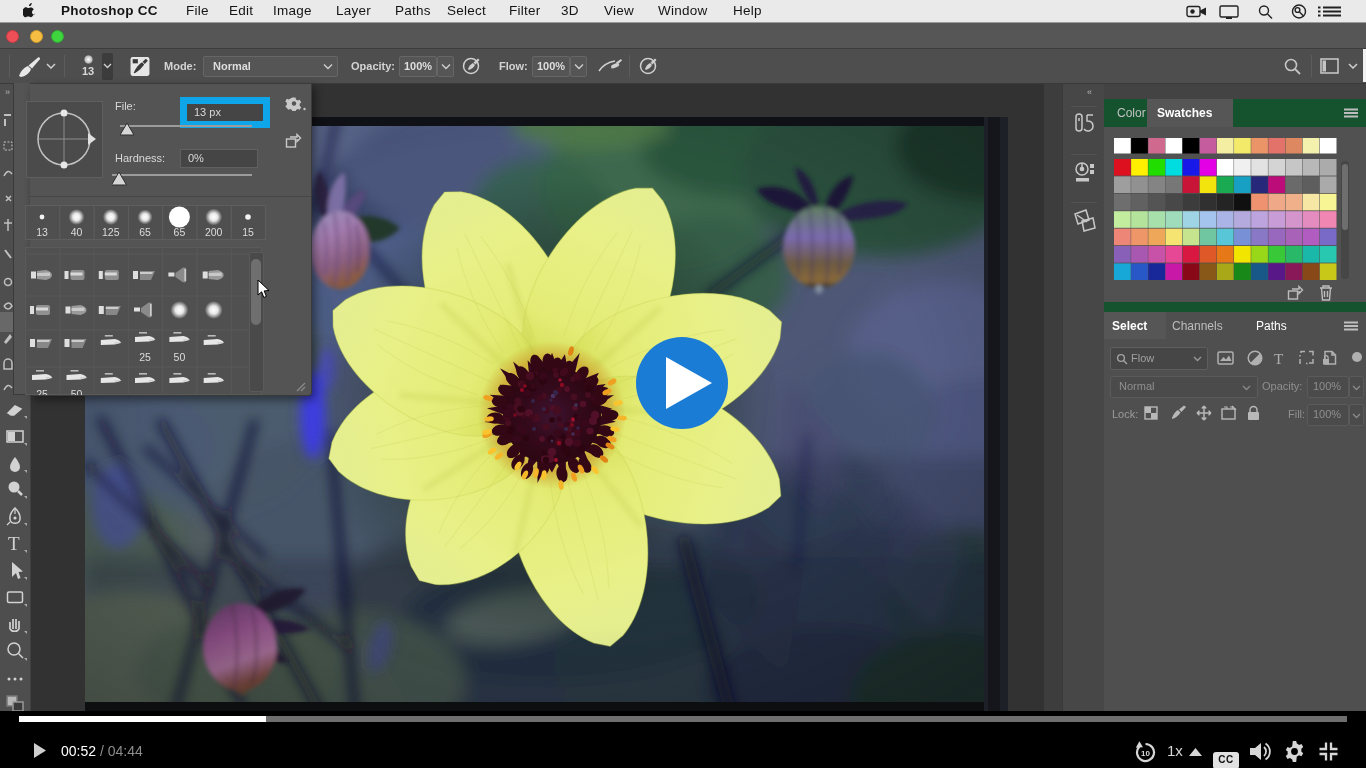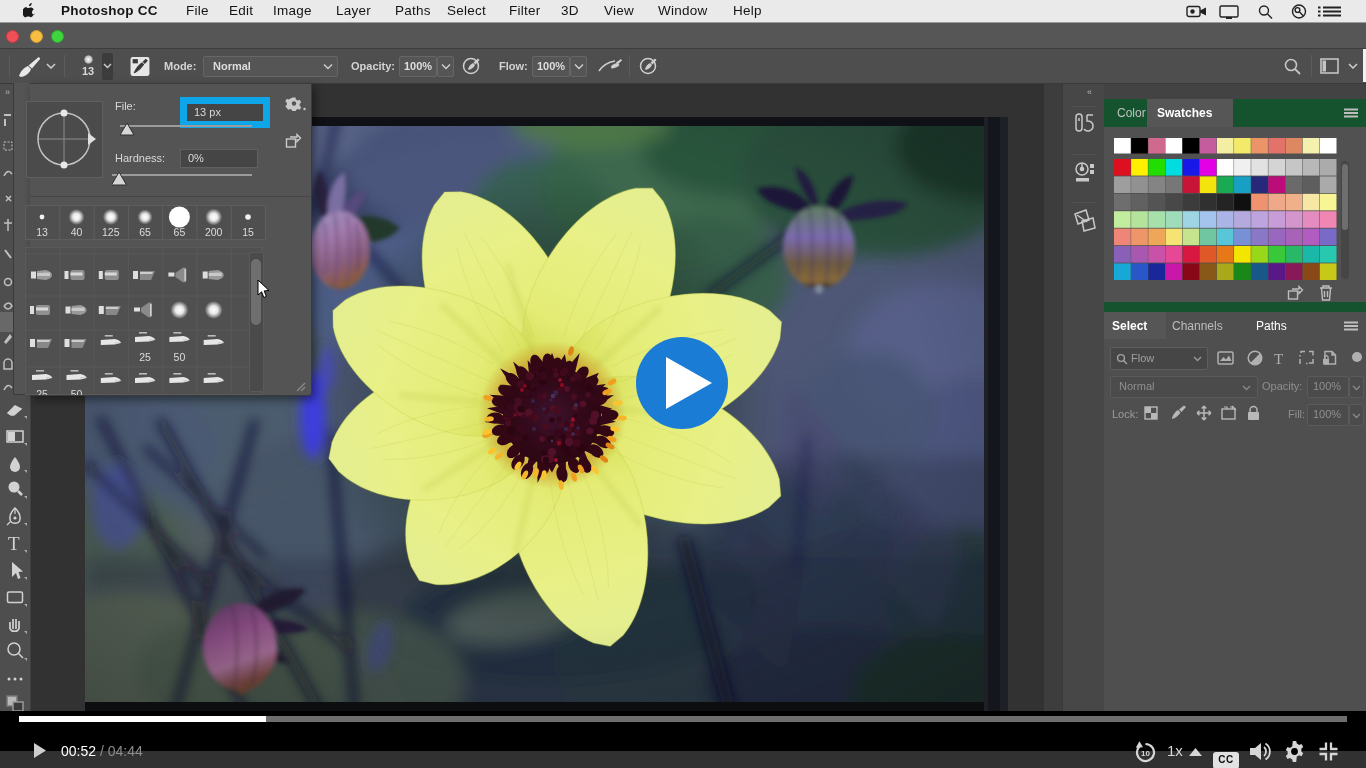--- a/index.html
+++ b/index.html
@@ -24,21 +24,21 @@
   #pasteboard{left:31px;top:84px;width:1013px;height:627px;background:#323232;}
   #photo{left:85px;top:117px;width:923px;height:594px;}
   
   #bpanel{left:30px;top:83px;width:281px;height:311px;background:#545454;border:1px solid #3a3a3a;
     border-radius:0 0 4px 4px;border-left:none;box-shadow:3px 4px 10px rgba(0,0,0,.45);color:#d8d8d8;font-size:11px;}
   
   #rstrip{left:1044px;top:84px;width:18px;height:627px;background:#3d3d3d;}
   #rdock{left:1062px;top:84px;width:42px;height:627px;background:#474747;border-left:1px solid #3a3a3a;}
   #rpanels{left:1104px;top:84px;width:262px;height:627px;background:#434343;}
   
-  #vbar{left:0;top:711px;width:1366px;height:40px;background:#000;}
+  #vbar{left:0;top:711px;width:1366px;height:57px;background:#000;}
 </style>
 </head>
 <body>
 <div id="stage">
 <svg width="0" height="0" style="position:absolute">
 <defs>
 <filter id="bgblur" x="-20%" y="-20%" width="140%" height="140%">
           <feGaussianBlur stdDeviation="9"></feGaussianBlur>
         </filter>
 <filter id="budblur" x="-30%" y="-30%" width="160%" height="160%">

